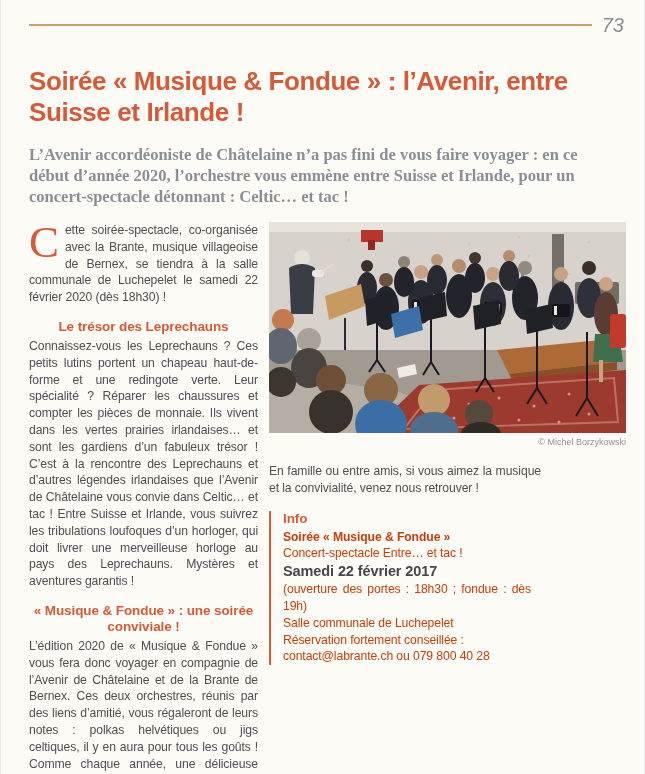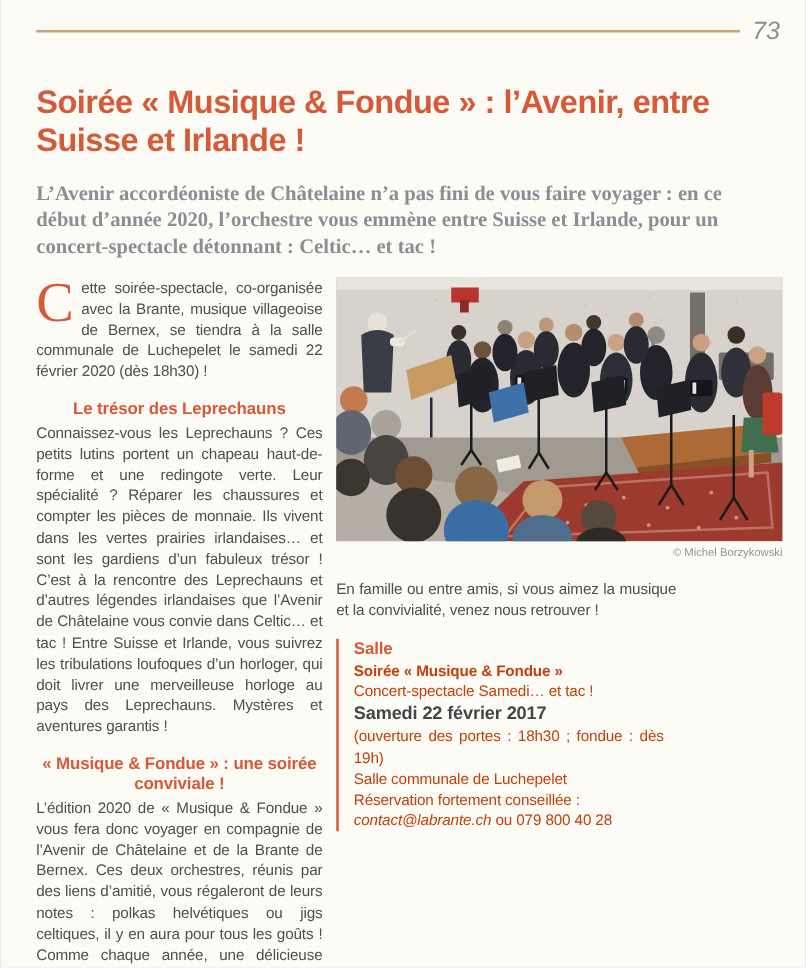--- a/index.html
+++ b/index.html
@@ -50,21 +50,21 @@
   }
   
   .info{
     margin-top:14px;border-left:2px solid #d55a38;padding-left:12px;width:262px;
   }
   .info p{margin:0;color:#c2410c;font-size:12.2px;line-height:16.8px;letter-spacing:-0.1px;}
   .info .title{color:#d55a38;font-weight:bold;font-size:13.5px;line-height:16px;margin-bottom:2px;}
   .info .bold{font-weight:bold;}
   .info .date{font-weight:bold;font-size:14.5px;line-height:19px;color:#464549;}
   .info .doors{text-align:justify;width:248px;}
-  .info .email{font-style:italic;text-align:center;}
+  .info .email{text-align:center;}
 </style>
 </head>
 <body>
 
 <div class="page">
 
   <div class="pageheader">
     <div class="rule"></div>
     <div class="folio">73</div>
   </div>
@@ -227,23 +227,23 @@
           <ellipse cx="212" cy="212" rx="20" ry="12" fill="#2e2a26"></ellipse>
 
           <polygon points="128,146 146,142 148,152 130,156" fill="#efece4"></polygon>
         </svg>
         <figcaption>© Michel Borzykowski</figcaption>
       </figure>
 
       <p class="afterphoto">En famille ou entre amis, si vous aimez la musique et la convivialité, venez nous retrouver !</p>
 
       <aside class="info">
-        <p class="title">Salle</p>
+        <p class="title">Info</p>
         <p class="bold">Soirée « Musique &amp; Fondue »</p>
-        <p>Concert-spectacle Samedi… et tac !</p>
+        <p>Concert-spectacle Entre… et tac !</p>
         <p class="date">Samedi 22 février 2017</p>
         <p class="doors">(ouverture des portes : 18h30 ; fondue : dès 19h)</p>
         <p>Salle communale de Luchepelet</p>
         <p>Réservation fortement conseillée :</p>
         <p><span class="email">contact@labrante.ch</span><span> ou 079 800 40 28</span></p>
       </aside>
     </div>
 
   </div>
 </div>

